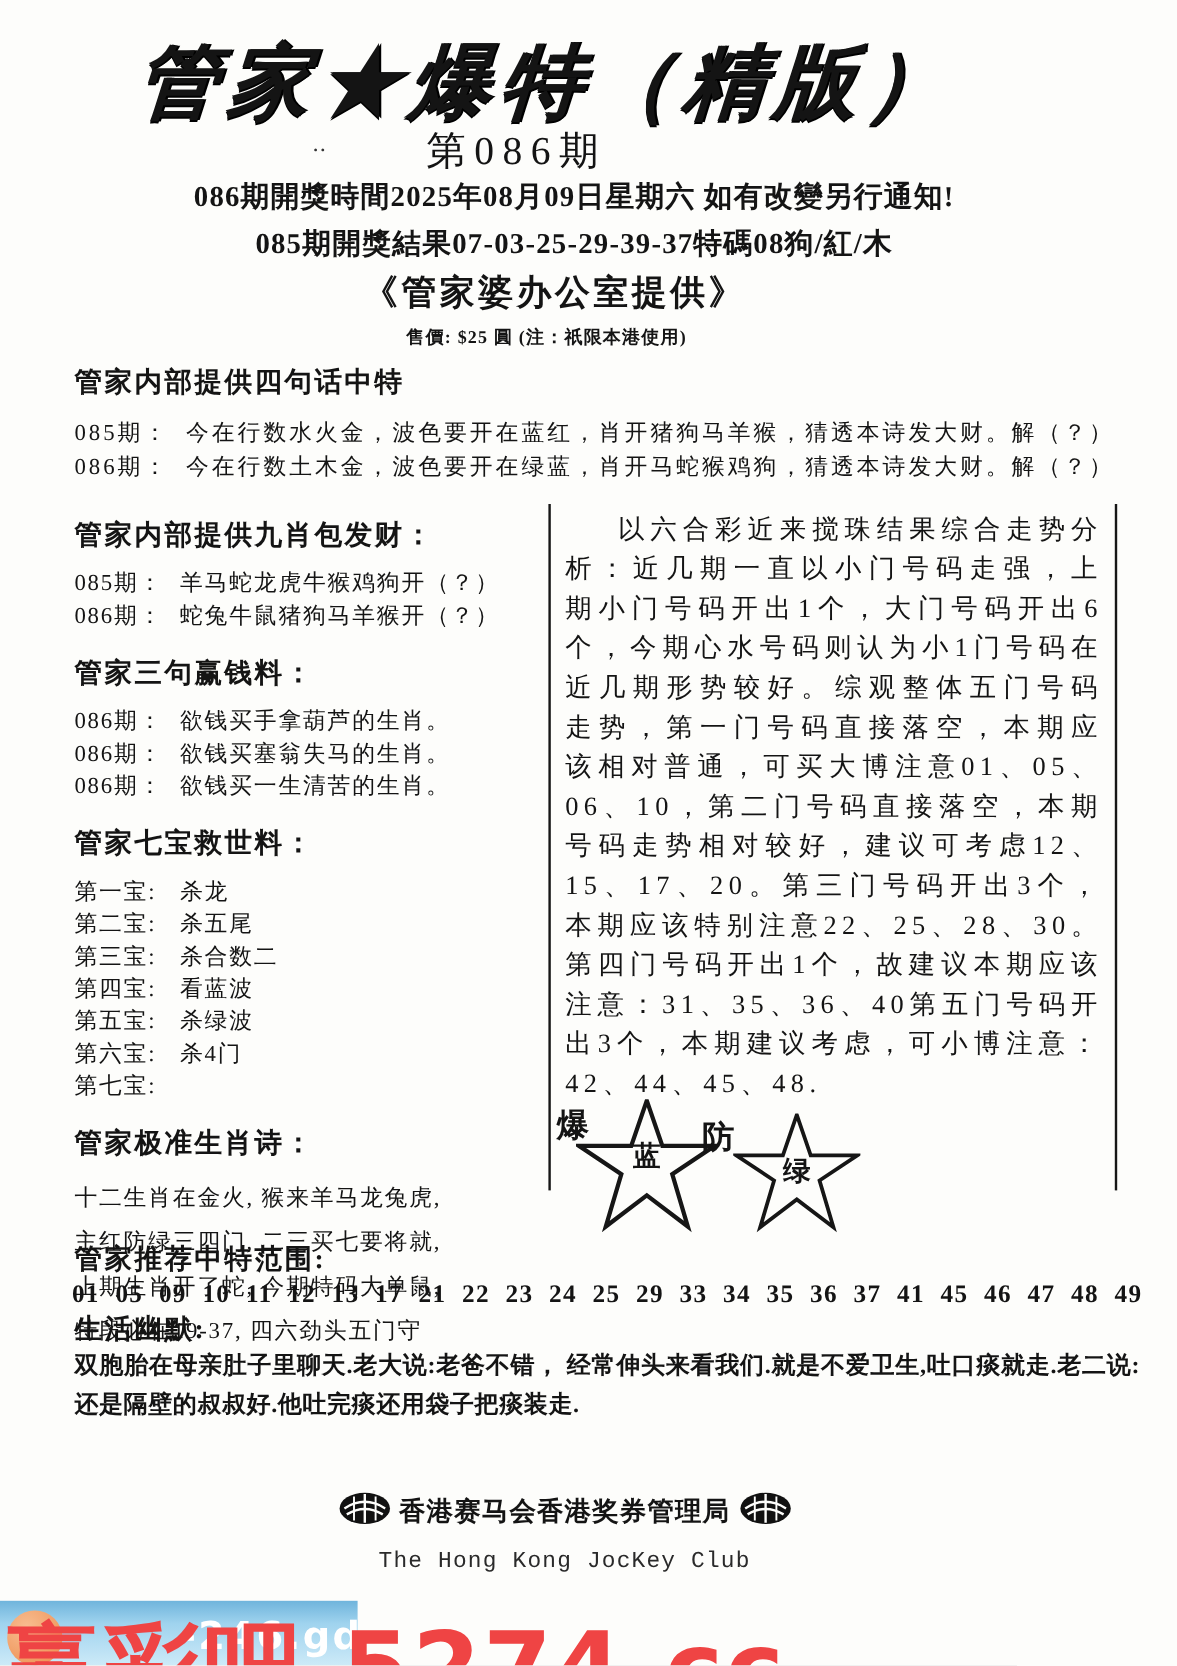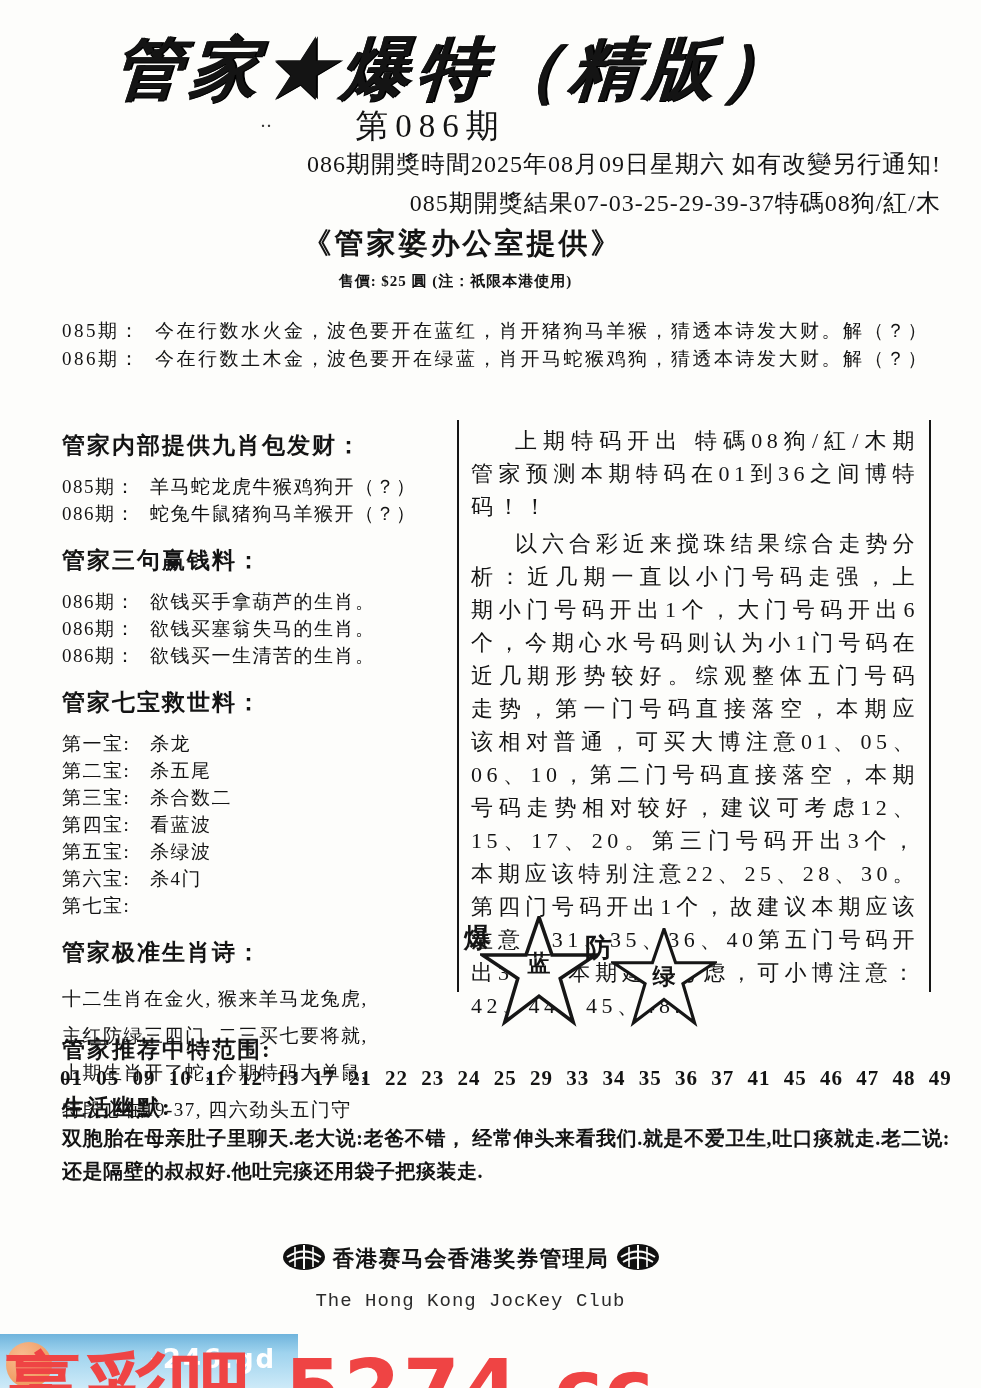--- a/index.html
+++ b/index.html
@@ -10,21 +10,21 @@
   }
   
   .title{
     position:absolute;left:0;right:70px;top:24px;text-align:center;
     font-size:68px;font-weight:900;font-style:italic;letter-spacing:8px;
     transform:skewX(-4deg);text-shadow:2px 0 0 #000,0 1px 0 #000;white-space:nowrap;
   }
   .title-dots{position:absolute;left:260px;top:110px;font-size:18px;letter-spacing:2px;color:#333;}
   .issue{position:absolute;left:0;right:120px;top:104px;text-align:center;
     font-size:33px;letter-spacing:7px;font-weight:500;}
-  .hline{position:absolute;left:0;right:40px;text-align:right;font-weight:normal;
+  .hline{position:absolute;left:0;right:40px;text-align:center;font-weight:bold;
     font-size:24px;letter-spacing:1px;white-space:nowrap;margin-left:16px;}
   .hline1{top:148px;}
   .hline2{top:187px;}
   .provider{position:absolute;left:0;right:56px;top:224px;text-align:center;
     font-size:29px;letter-spacing:3px;font-weight:600;}
   .price{position:absolute;left:0;right:70px;top:272px;text-align:center;
     font-size:15px;font-weight:bold;letter-spacing:1px;}
   
   .sec-h{font-size:23px;font-weight:bold;letter-spacing:2px;}
   .row{display:flex;align-items:baseline;}
@@ -69,40 +69,41 @@
   .footer-cn{font-size:22px;font-weight:bold;letter-spacing:1px;}
   .footer-en{position:absolute;left:0;right:40px;top:1290px;text-align:center;
     font-family:"Liberation Mono","DejaVu Sans Mono",monospace;
     font-size:19px;color:#2a2a2a;letter-spacing:1px;}
   .jc-logo{display:inline-block;}
   
   .band{position:absolute;left:0;top:1334px;width:298px;height:54px;z-index:3;
     background:linear-gradient(180deg,#6fb4dc 0%,#9fd3ee 35%,#cdeaf8 100%);}
   .band-circle{position:absolute;left:6px;top:1342px;width:46px;height:46px;border-radius:50%;
     background:radial-gradient(circle at 35% 30%,#f8bd90,#ec8a4b);z-index:3;}
-  .band-text{position:absolute;left:150px;top:1344px;color:#fff;font-size:26px;font-weight:bold;
+  .band-text{position:absolute;left:150px;top:1344px;color:#fff;font-size:32px;font-weight:bold;
     font-family:"DejaVu Sans","Liberation Sans",sans-serif;letter-spacing:2px;z-index:3;}
   .wm{position:absolute;left:2px;top:1336px;z-index:5;white-space:nowrap;
     font-family:"DejaVu Sans","Liberation Sans",sans-serif;
     font-size:82px;font-weight:bold;letter-spacing:2px;color:#ef4444;}
 </style>
 </head>
 <body>
 
 <div class="page">
 
   <div class="title">管家★爆特（精版）</div>
   <div class="title-dots">‥</div>
   <div class="issue">第086期</div>
   <div class="hline hline1">086期開獎時間2025年08月09日星期六 如有改變另行通知!</div>
   <div class="hline hline2">085期開獎結果07-03-25-29-39-37特碼08狗/紅/木</div>
   <div class="provider">《管家婆办公室提供》</div>
   <div class="price">售價: $25 圓 (注：祇限本港使用)</div>
 
   <div class="four">
+    <div class="sec-h">管家内部提供四句话中特</div>
     <div class="rows">
       <div class="row">
         <span class="lab">085期：</span>
         <span>今在行数水火金，波色要开在蓝红，肖开猪狗马羊猴，猜透本诗发大财。解（？）</span>
       </div>
       <div class="row">
         <span class="lab">086期：</span>
         <span>今在行数土木金，波色要开在绿蓝，肖开马蛇猴鸡狗，猜透本诗发大财。解（？）</span>
       </div>
     </div>
@@ -163,21 +164,20 @@
     </div>
 
     <div class="sec-h">管家极准生肖诗：</div>
     <div class="poem-line">十二生肖在金火, 猴来羊马龙兔虎,</div>
     <div class="poem-line">主红防绿三四门, 二三买七要将就,</div>
     <div class="poem-line">上期生肖开了蛇, 今期特码大单鼠,</div>
     <div class="poem-line">特段必在19-37, 四六劲头五门守</div>
   </div>
 
   <div class="right-col">
-    <p>上期特码开出 特碼08狗/紅/木期管家预测本期特码在01到36之间博特码！！</p>
     <p>以六合彩近来搅珠结果综合走势分析：近几期一直以小门号码走强，上期小门号码开出1个，大门号码开出6个，今期心水号码则认为小1门号码在近几期形势较好。综观整体五门号码走势，第一门号码直接落空，本期应该相对普通，可买大博注意01、05、06、10，第二门号码直接落空，本期号码走势相对较好，建议可考虑12、15、17、20。第三门号码开出3个，本期应该特别注意22、25、28、30。第四门号码开出1个，故建议本期应该注意：31、35、36、40第五门号码开出3个，本期建议考虑，可小博注意：42、44、45、48.</p>
   </div>
 
   <div class="star-wrap" style="left:462px;top:916px;width:126px;height:116px;">
     <span class="star-label" style="left:2px;top:4px;">爆</span>
     <span class="star-box" style="left:18px;top:0;width:118px;height:112px;">
       <svg width="118" height="112" viewBox="0 0 100 95">
         <polygon points="50,1 61,33 98,33 68,53 79,90 50,68 21,90 32,53 2,33 39,33" fill="#fdfdfb" stroke="#161616" stroke-width="3" stroke-linejoin="miter"></polygon>
       </svg>
       <span class="star-inner">蓝</span>

